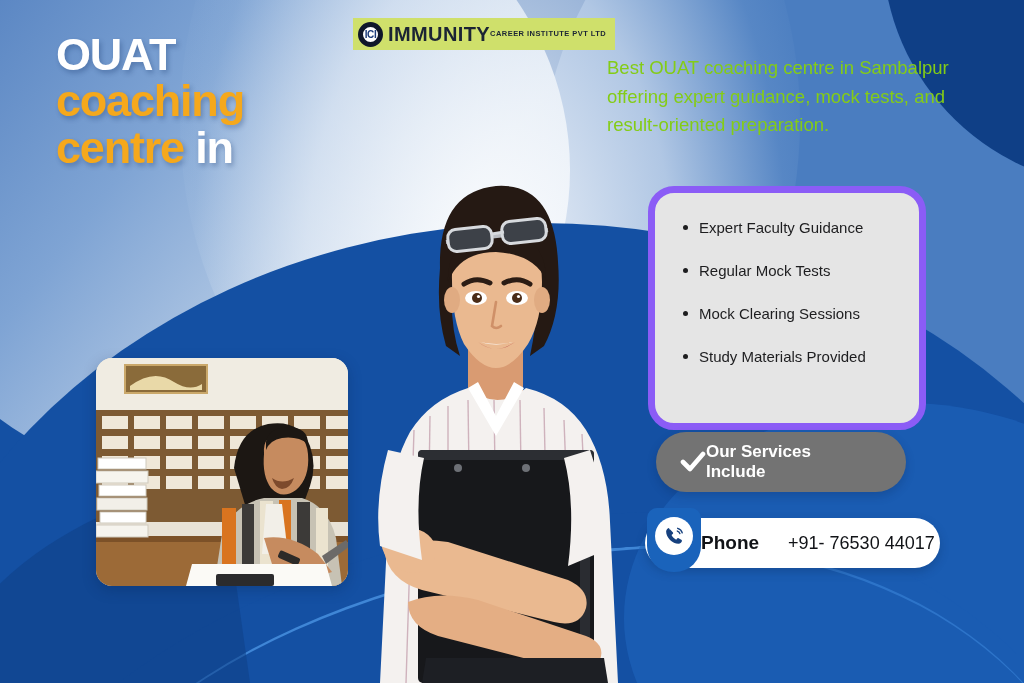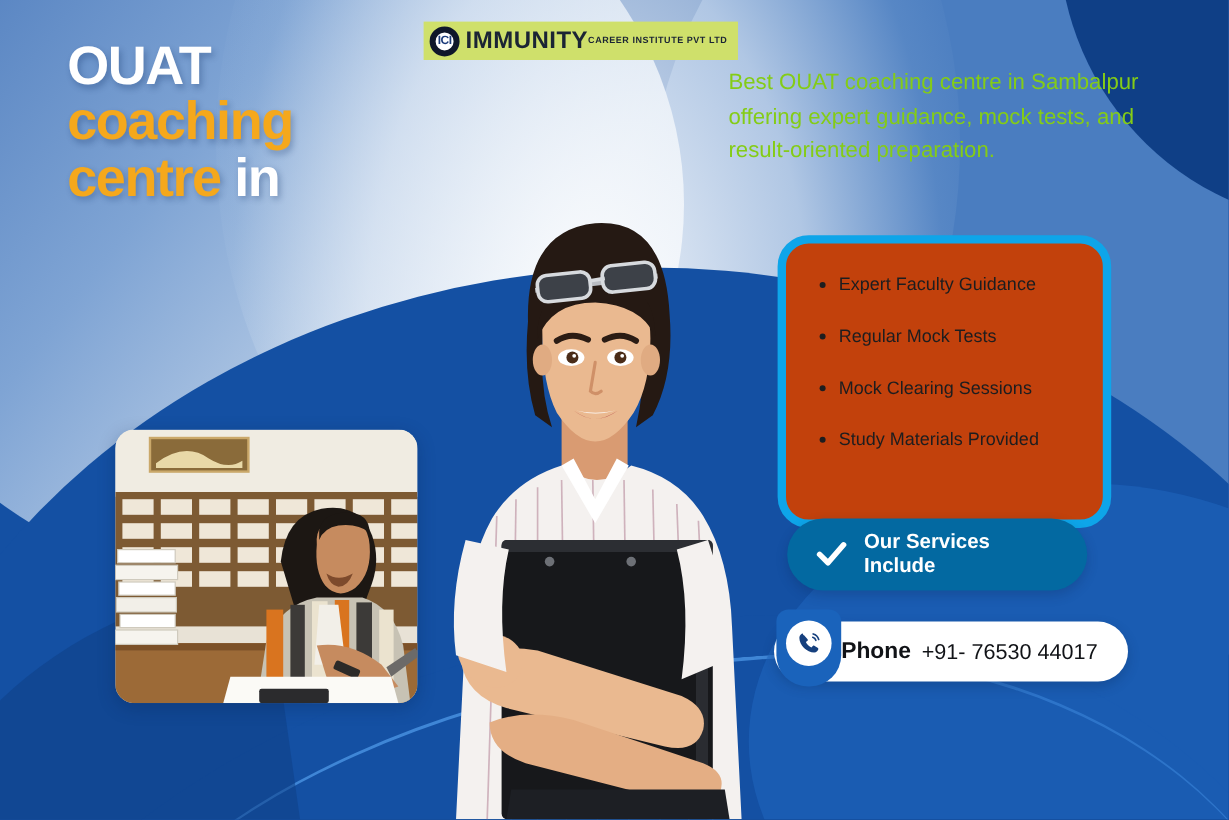--- a/index.html
+++ b/index.html
@@ -199,25 +199,25 @@
     color: #84cc16;
     font-size: 18.5px;
     line-height: 1.55;
     z-index: 22;
   }
 
   
   #features-card {
     position: absolute;
     left: 648px;
-    top: 196px;
+    top: 186px;
     width: 278px;
     height: 244px;
-    background: #c2410c;
-    border: 7px solid #0ea5e9;
+    background: #e5e5e5;
+    border: 7px solid #8b5cf6;
     border-radius: 26px;
     z-index: 22;
     padding: 26px 0 0 28px;
   }
   #features-card ul { list-style: none; }
   #features-card li {
     position: relative;
     color: #1d1d1f;
     font-size: 15px;
     line-height: 1.2;
@@ -234,26 +234,25 @@
     background: #1d1d1f;
   }
 
   
   #services-pill {
     position: absolute;
     left: 656px;
     top: 432px;
     width: 250px;
     height: 60px;
-    background: #0369a1;
+    background: #737373;
     border-radius: 30px;
     z-index: 26;
     display: flex;
     align-items: center;
-    gap: 14px;
     padding-left: 24px;
     box-shadow: 0 4px 10px rgba(8,34,75,.22);
   }
   #services-pill .check-icon { flex: none; width: 26px; height: 26px; }
   #services-pill .pill-label {
     color: #ffffff;
     font-weight: bold;
     font-size: 17px;
     line-height: 1.18;
     width: 150px;
@@ -266,20 +265,21 @@
     top: 518px;
     width: 295px;
     height: 50px;
     background: #ffffff;
     border-radius: 25px;
     z-index: 28;
     display: flex;
     align-items: center;
     padding-left: 56px;
     box-shadow: 0 4px 10px rgba(8,34,75,.25);
+    gap: 20px;
   }
   #phone-badge {
     position: absolute;
     left: 647px;
     top: 508px;
     width: 54px;
     height: 64px;
     background: #1a63bb;
     border-radius: 10px 10px 26px 26px;
     z-index: 29;

